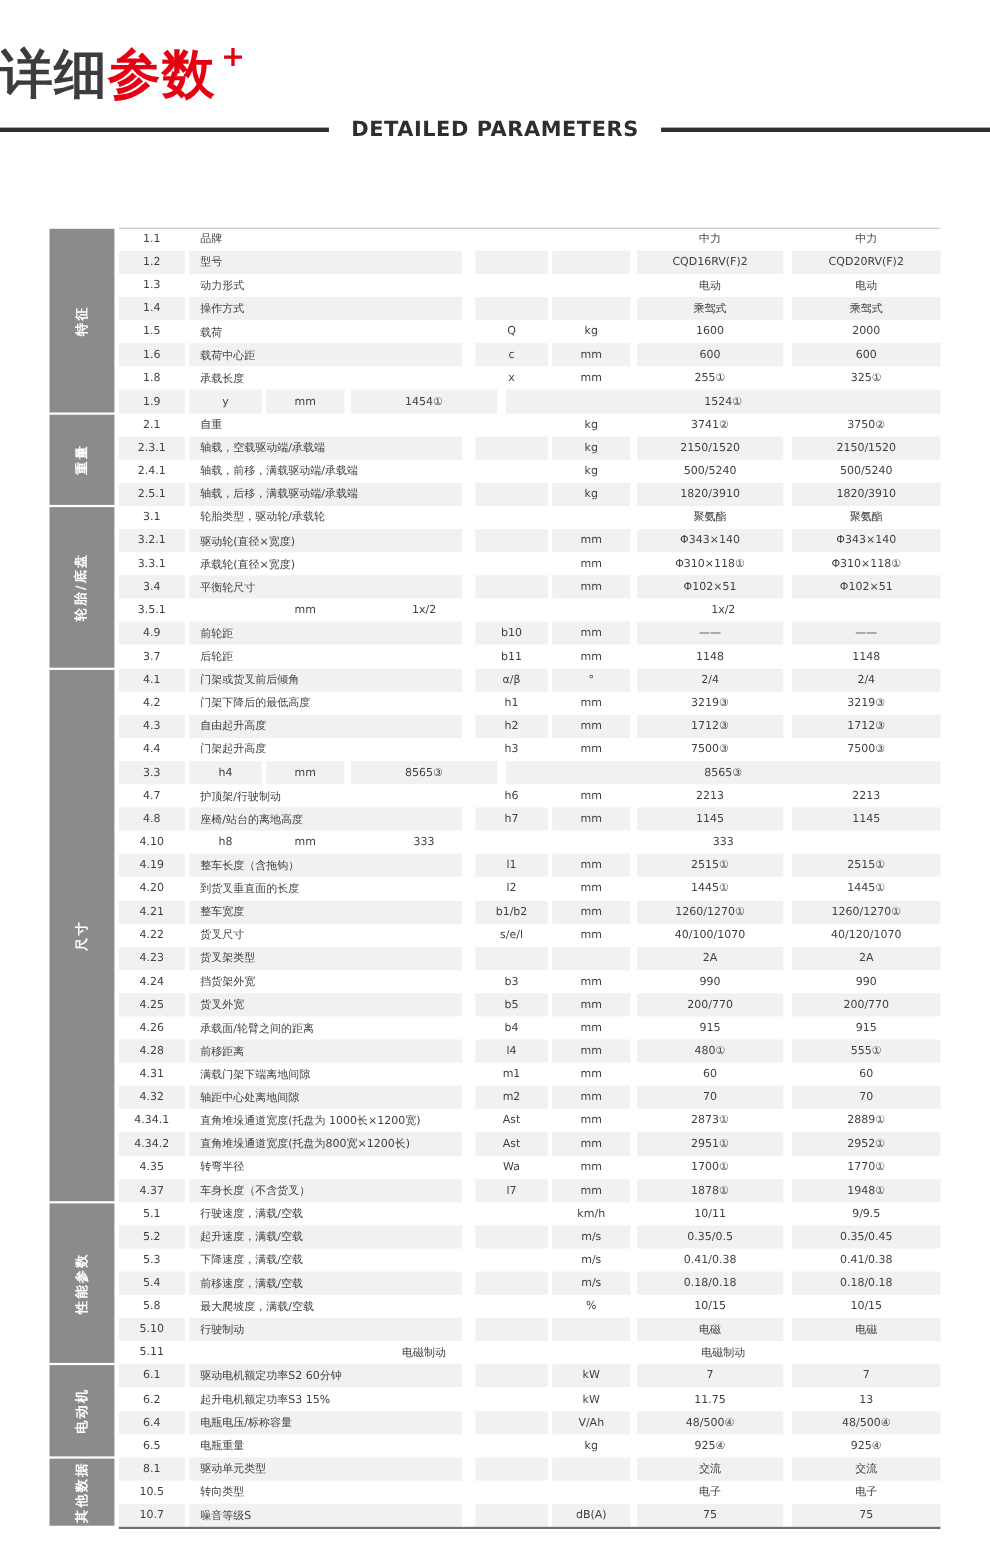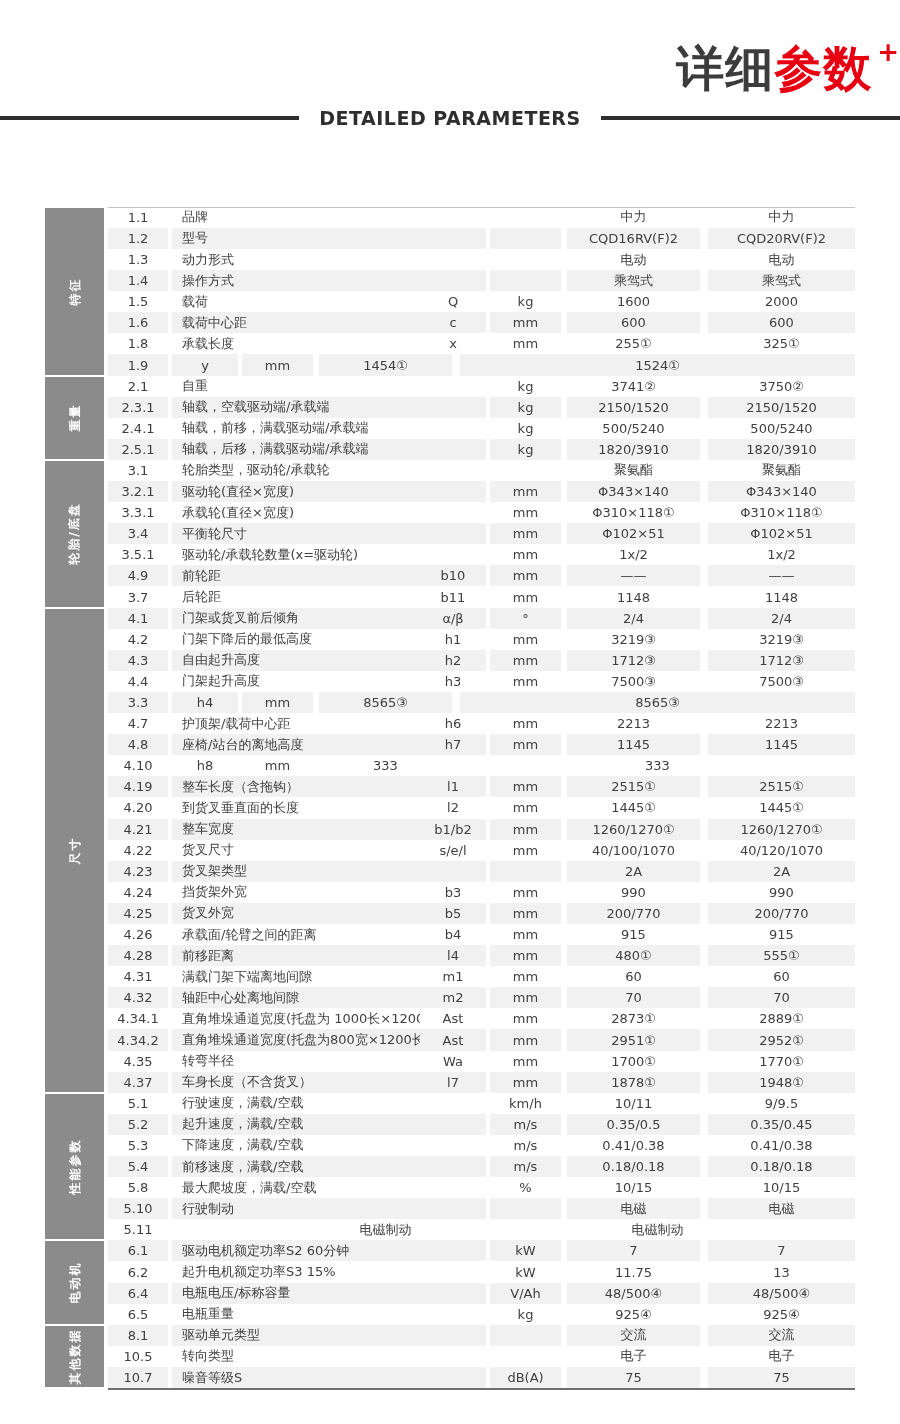--- a/index.html
+++ b/index.html
@@ -3,21 +3,21 @@
 <meta charset="utf-8">
 <style>
   * { margin:0; padding:0; box-sizing:border-box; }
   html,body { background:#ffffff; }
   body {
     width:900px; height:1424px; margin:0 auto; overflow:hidden;
     font-family:"DejaVu Sans","Liberation Sans",sans-serif;
     color:#3f3f3f;
   }
   
-  .header { padding-top:42px; text-align:right; }
+  .header { padding-top:42px; text-align:left; }
   .title { font-size:48px; font-weight:bold; letter-spacing:1px; line-height:1.1; }
   .title .t-dark { color:#3c3c3c; }
   .title .t-red  { color:#e60012; }
   .title .t-plus { color:#e60012; font-size:26px; font-weight:bold; vertical-align:top; position:relative; top:-4px; margin-left:5px; }
   .subtitle-row { display:flex; align-items:center; margin-top:12px; }
   .subtitle-row .line { flex:1; height:4px; background:#2e2e2e; }
   .subtitle { margin:0 20px; font-size:19px; font-weight:bold; color:#2e2e2e; letter-spacing:0.5px; white-space:nowrap; }
   
   .spec-table { margin:78px 45px 0 45px; position:relative; }
   .spec-table::before { content:""; position:absolute; top:0; left:63px; right:0; height:1px; background:#c2c2c2; }
@@ -25,25 +25,25 @@
   .section { display:flex; }
   .sec-label {
     width:59px; flex-shrink:0; margin:1px 0;
     background:#8b8b8b; display:flex; align-items:center; justify-content:center;
   }
   .sec-label span {
     transform:rotate(-90deg); white-space:nowrap;
     color:#ffffff; font-size:12px; letter-spacing:2px; font-weight:bold;
   }
   .sec-rows { flex:1; margin-left:4px; }
-  .row { display:flex; height:21.1px; font-size:13px; }
+  .row { display:flex; height:21.1px; font-size:10px; }
   .cell { height:100%; display:flex; align-items:center; justify-content:center; background:transparent; white-space:nowrap; overflow:hidden; }
   .row.striped .cell { background:#f1f1f1; }
   .c-num  { width:60px;  margin-right:4px; }
-  .c-name { width:248px; margin-right:0; justify-content:flex-start; padding-left:10px; }
+  .c-name { width:248px; margin-right:12px; justify-content:flex-start; padding-left:10px; }
   .c-sym  { width:66px;  margin-right:4px; }
   .c-unit { width:71px;  margin-right:6px; }
   .c-v1   { width:133px; margin-right:8px; }
   .c-v2   { flex:1; }
 </style>
 </head>
 <body>
 
 <div class="header">
   <div class="title">
@@ -198,21 +198,20 @@
         <div class="row striped">
           <div class="cell c-num">3.4</div>
           <div class="cell c-name">平衡轮尺寸</div>
           <div class="cell c-sym"></div>
           <div class="cell c-unit">mm</div>
           <div class="cell c-v1">Φ102×51</div>
           <div class="cell c-v2">Φ102×51</div>
         </div>
         <div class="row">
           <div class="cell c-num">3.5.1</div>
-          <div class="cell c-name">驱动轮/承载轮数量(x=驱动轮)</div>
           <div class="cell c-sym"></div>
           <div class="cell c-unit">mm</div>
           <div class="cell c-v1">1x/2</div>
           <div class="cell c-v2">1x/2</div>
         </div>
         <div class="row striped">
           <div class="cell c-num">4.9</div>
           <div class="cell c-name">前轮距</div>
           <div class="cell c-sym">b10</div>
           <div class="cell c-unit">mm</div>
@@ -268,21 +267,21 @@
         </div>
         <div class="row striped">
           <div class="cell c-num">3.3</div>
           <div class="cell c-sym">h4</div>
           <div class="cell c-unit">mm</div>
           <div class="cell c-v1">8565③</div>
           <div class="cell c-v2">8565③</div>
         </div>
         <div class="row">
           <div class="cell c-num">4.7</div>
-          <div class="cell c-name">护顶架/载荷中心距</div>
+          <div class="cell c-name">护顶架/行驶制动</div>
           <div class="cell c-sym">h6</div>
           <div class="cell c-unit">mm</div>
           <div class="cell c-v1">2213</div>
           <div class="cell c-v2">2213</div>
         </div>
         <div class="row striped">
           <div class="cell c-num">4.8</div>
           <div class="cell c-name">座椅/站台的离地高度</div>
           <div class="cell c-sym">h7</div>
           <div class="cell c-unit">mm</div>

